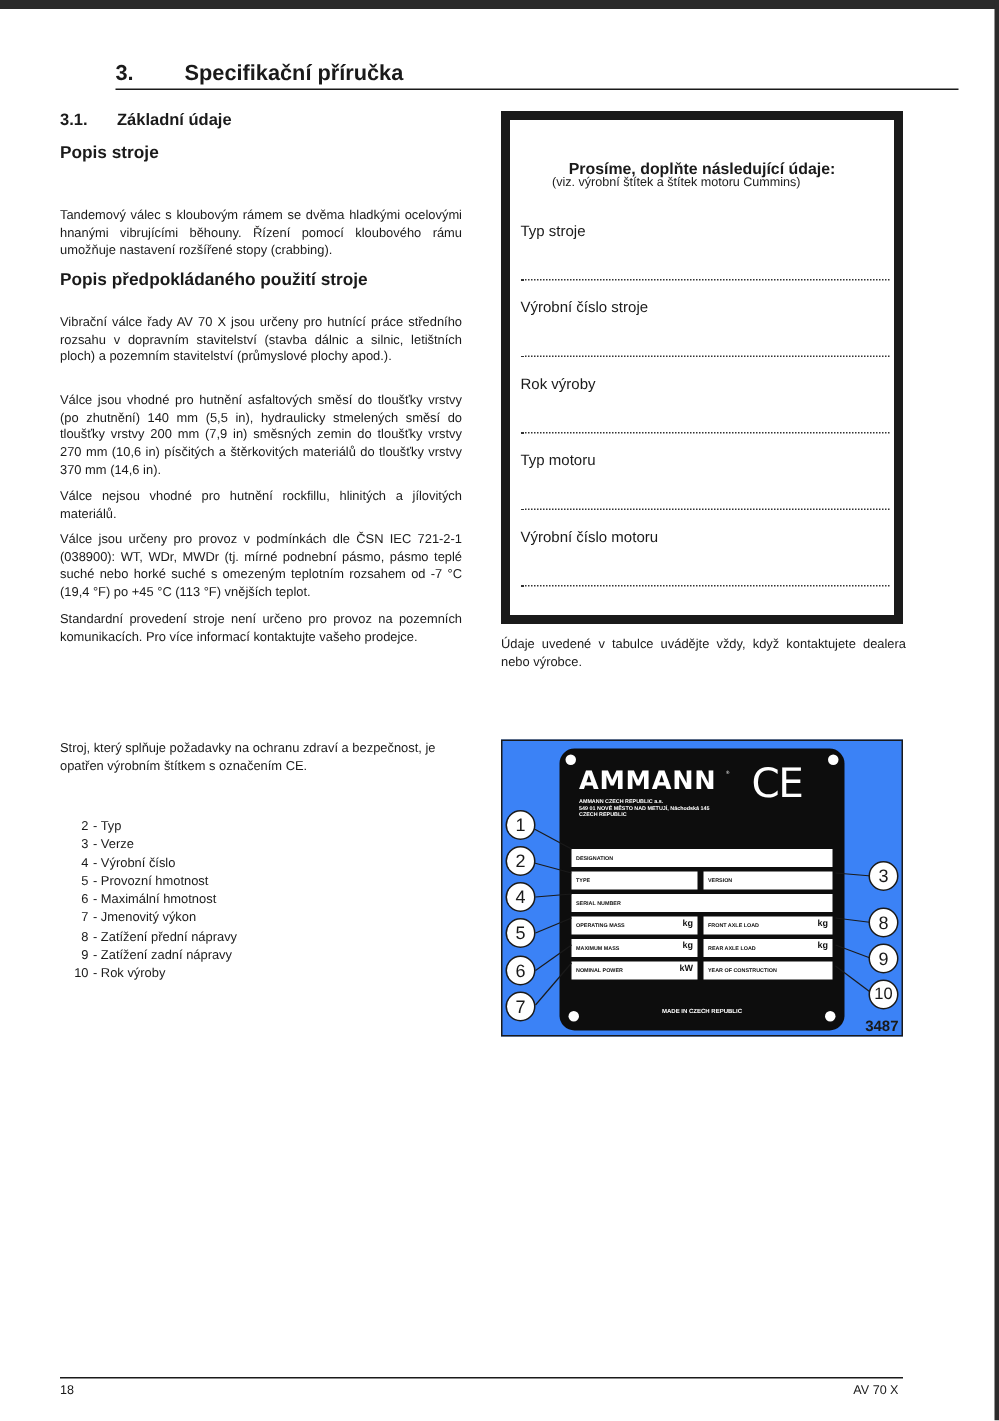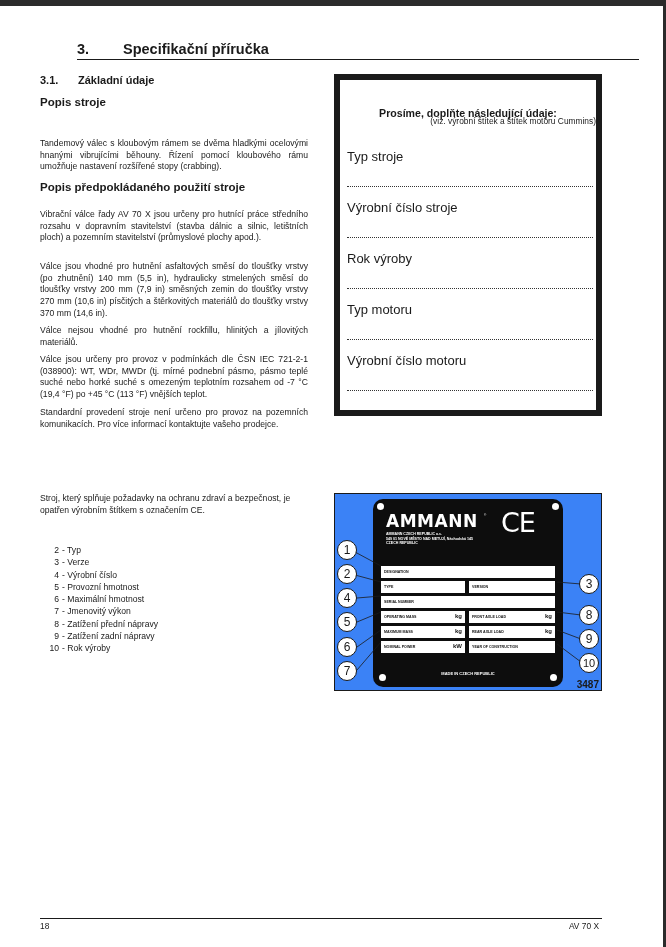--- a/index.html
+++ b/index.html
@@ -18,22 +18,22 @@
   .h3 { position:absolute; left:40px; font-size:11.5px; font-weight:bold; }
 
   .para { position:absolute; left:40px; width:268px; font-size:8.6px; line-height:11.7px; text-align:justify; }
 
   .list { position:absolute; left:40px; top:538px; font-size:8.6px; line-height:12.3px; }
   .list .li { white-space:nowrap; }
   .list .n { display:inline-block; width:22px; text-align:right; padding-right:3px; }
 
   .formbox { position:absolute; left:334px; top:68px; width:268px; height:342px; border:6px solid #1a1a1a; background:#fff; }
   .form-title { position:absolute; left:0; top:9px; width:100%; text-align:center; font-size:10.6px; font-weight:bold;margin-top:18px; }
-  .form-sub { position:absolute; left:0; top:36px; width:100%; text-align:right; font-size:8.4px; }
-  .field-label { position:absolute; left:7px; font-size:13px; }
+  .form-sub { position:absolute; left:0; top:36px; width:100%; text-align:left; font-size:8.4px;padding-left:28px; }
+  .field-label { position:absolute; left:7px; font-size:10px; }
   .field-line { position:absolute; left:7px; width:246px; border-bottom:1px dotted #333; height:1px; }
 
   .note { position:absolute; left:334px; top:418px; width:270px; font-size:8.6px; line-height:11.7px; text-align:justify; }
 
   .plate-frame { position:absolute; left:334px; top:487px; width:268px; height:198px; border:1px solid #1a1a1a; background:#3b82f6; }
   .plate { position:absolute; left:38px; top:5px; width:190px; height:188px; background:#0d0d0d; border-radius:10px; }
   .hole { position:absolute; width:7px; height:7px; background:#fff; border-radius:50%; }
   .logo { position:absolute; left:13px; top:12px; color:#fff; font-size:17px; font-weight:bold; letter-spacing:0.5px; font-family:"DejaVu Sans", sans-serif; }
   .tm { position:absolute; left:111px; top:14px; color:#fff; font-size:3px; }
   .ce { position:absolute; left:128px; top:8px; color:#fff; font-size:27px; font-family:"DejaVu Sans", sans-serif; letter-spacing:-1px; }
@@ -86,20 +86,21 @@
     <div class="field-label" style="top:171px;">Rok výroby</div>
     <div class="field-line" style="top:208px;"></div>
 
     <div class="field-label" style="top:222px;">Typ motoru</div>
     <div class="field-line" style="top:259px;"></div>
 
     <div class="field-label" style="top:273px;">Výrobní číslo motoru</div>
     <div class="field-line" style="top:310px;"></div>
   </div>
 
+  <div class="note">Údaje uvedené v tabulce uvádějte vždy, když kontaktujete dealera nebo výrobce.</div>
 
   <div class="para" style="top:487px; width:275px; text-align:left;">Stroj, který splňuje požadavky na ochranu zdraví a bezpečnost, je opatřen výrobním štítkem s označením CE.</div>
 
   <div class="list">
     <div class="li"><span class="n">2</span><span>- Typ</span></div>
     <div class="li"><span class="n">3</span><span>- Verze</span></div>
     <div class="li"><span class="n">4</span><span>- Výrobní číslo</span></div>
     <div class="li"><span class="n">5</span><span>- Provozní hmotnost</span></div>
     <div class="li"><span class="n">6</span><span>- Maximální hmotnost</span></div>
     <div class="li"><span class="n">7</span><span>- Jmenovitý výkon</span></div>

